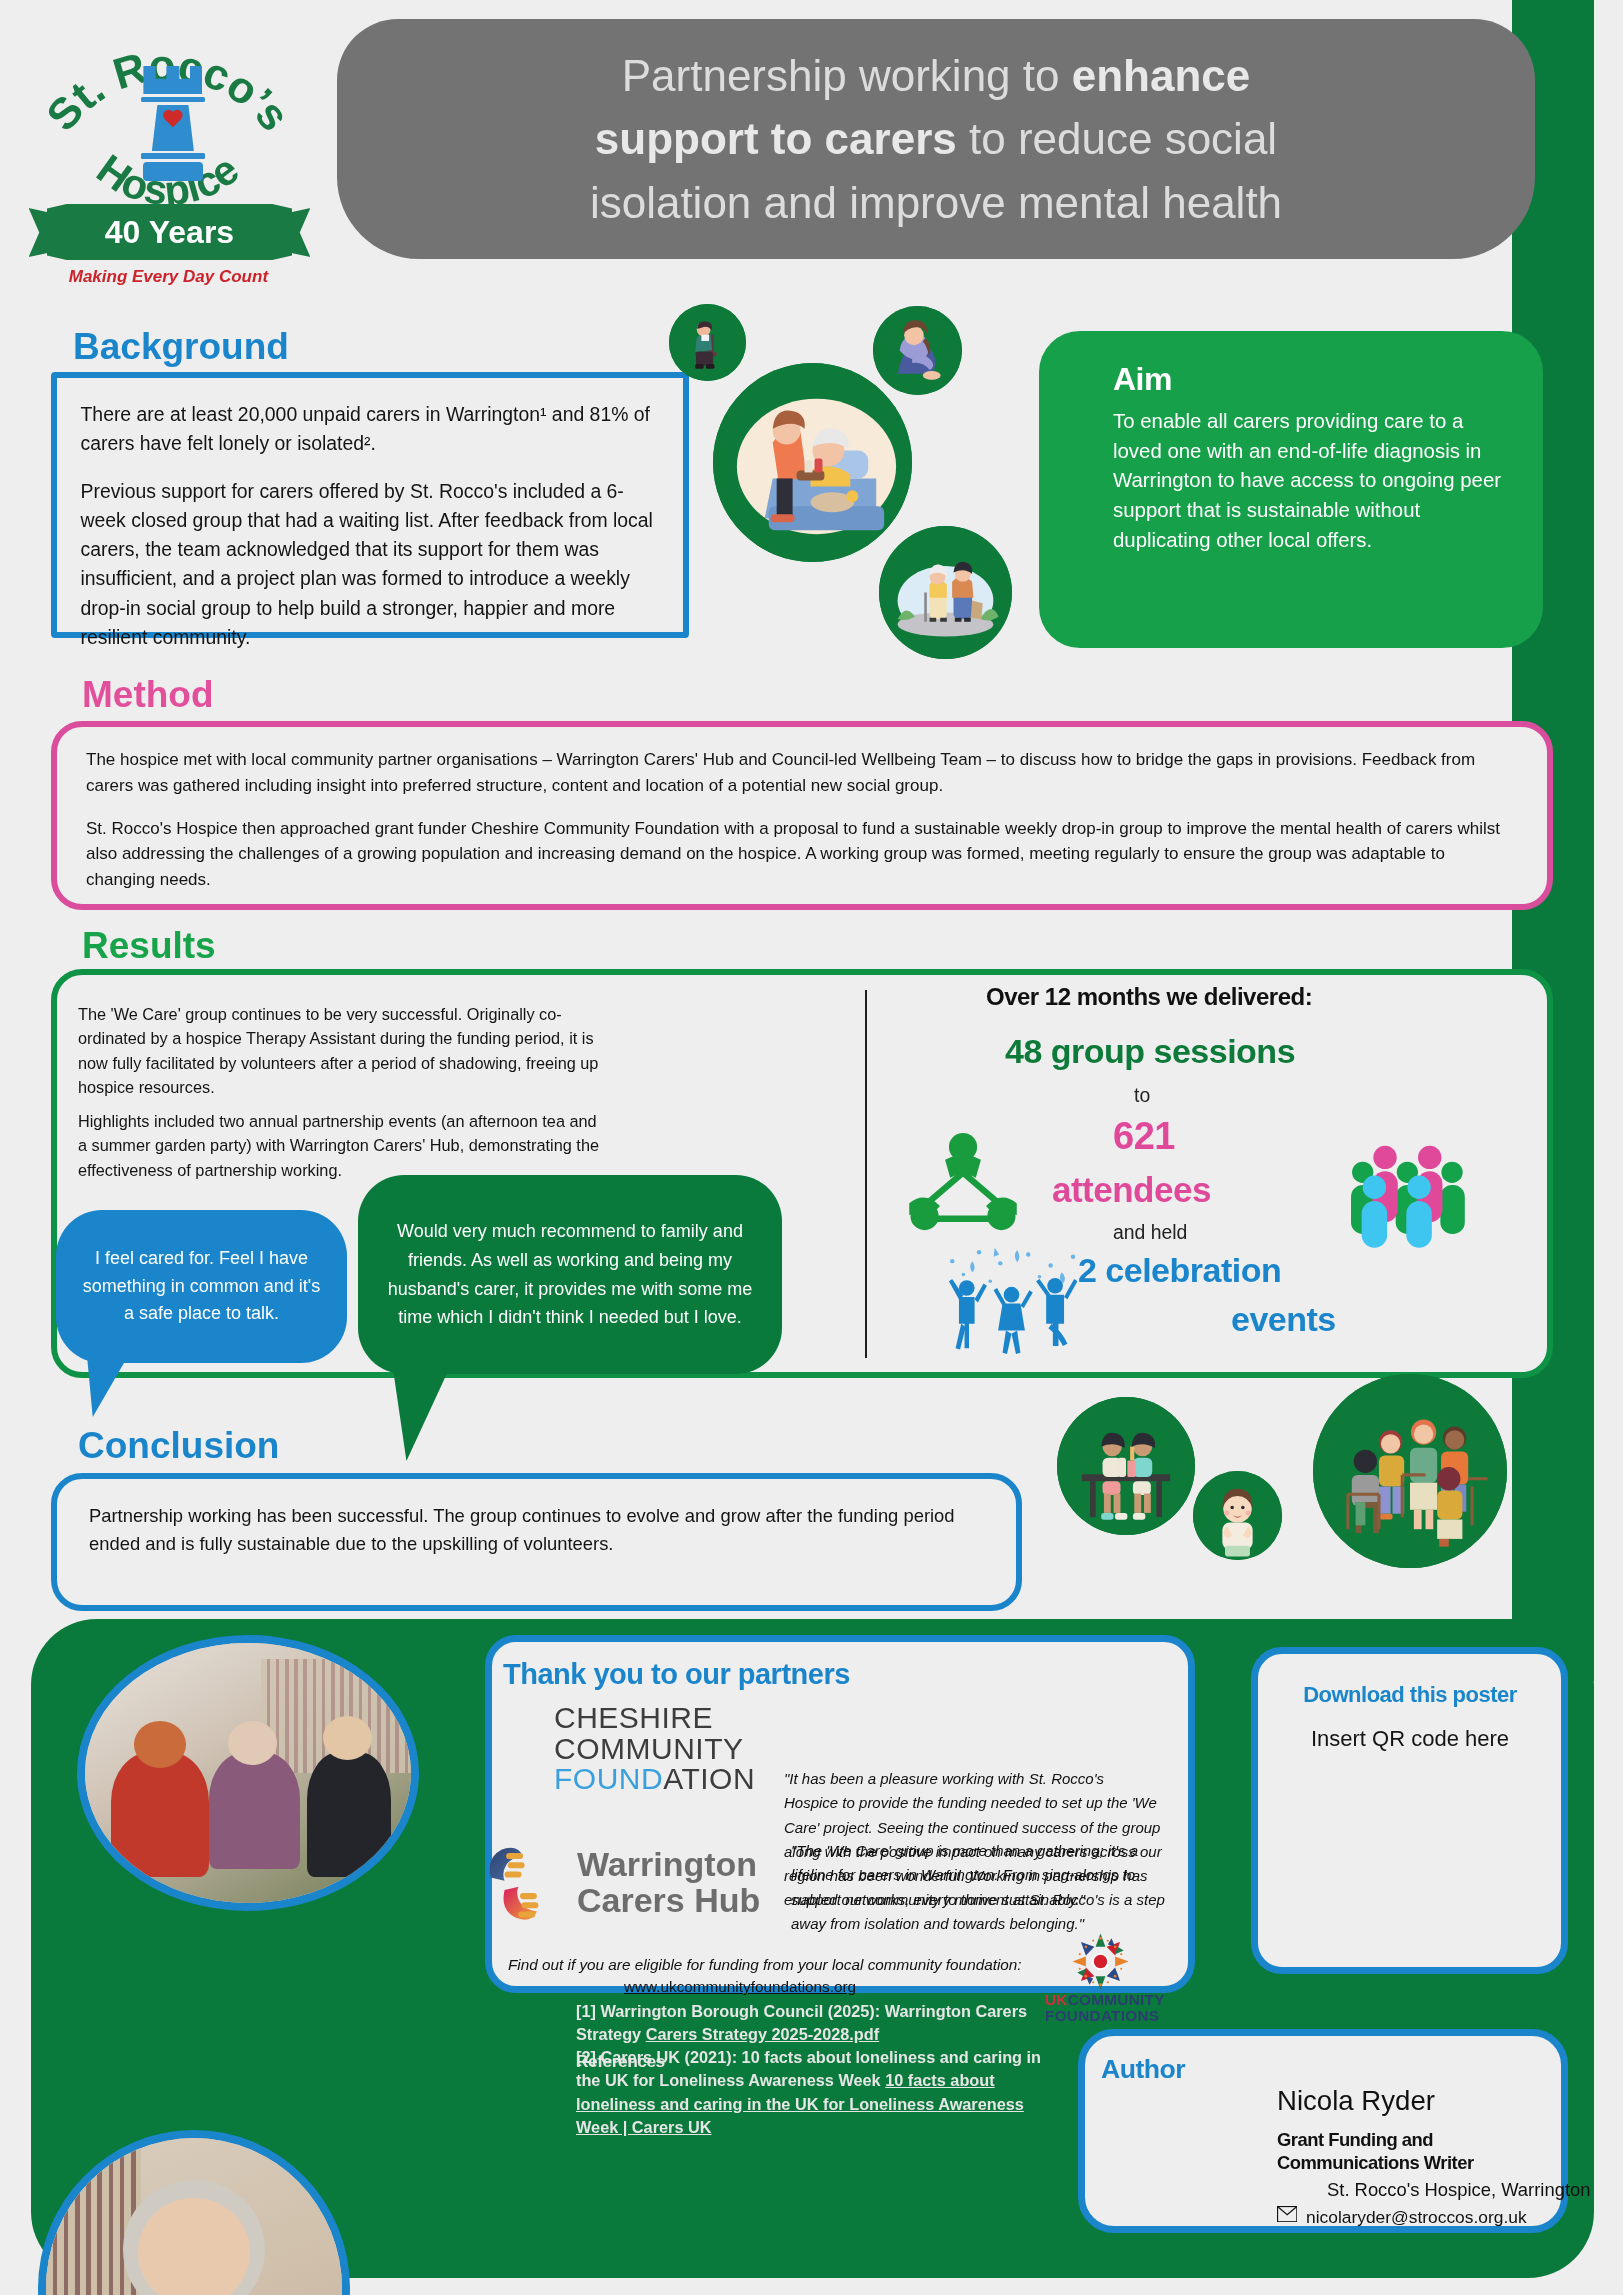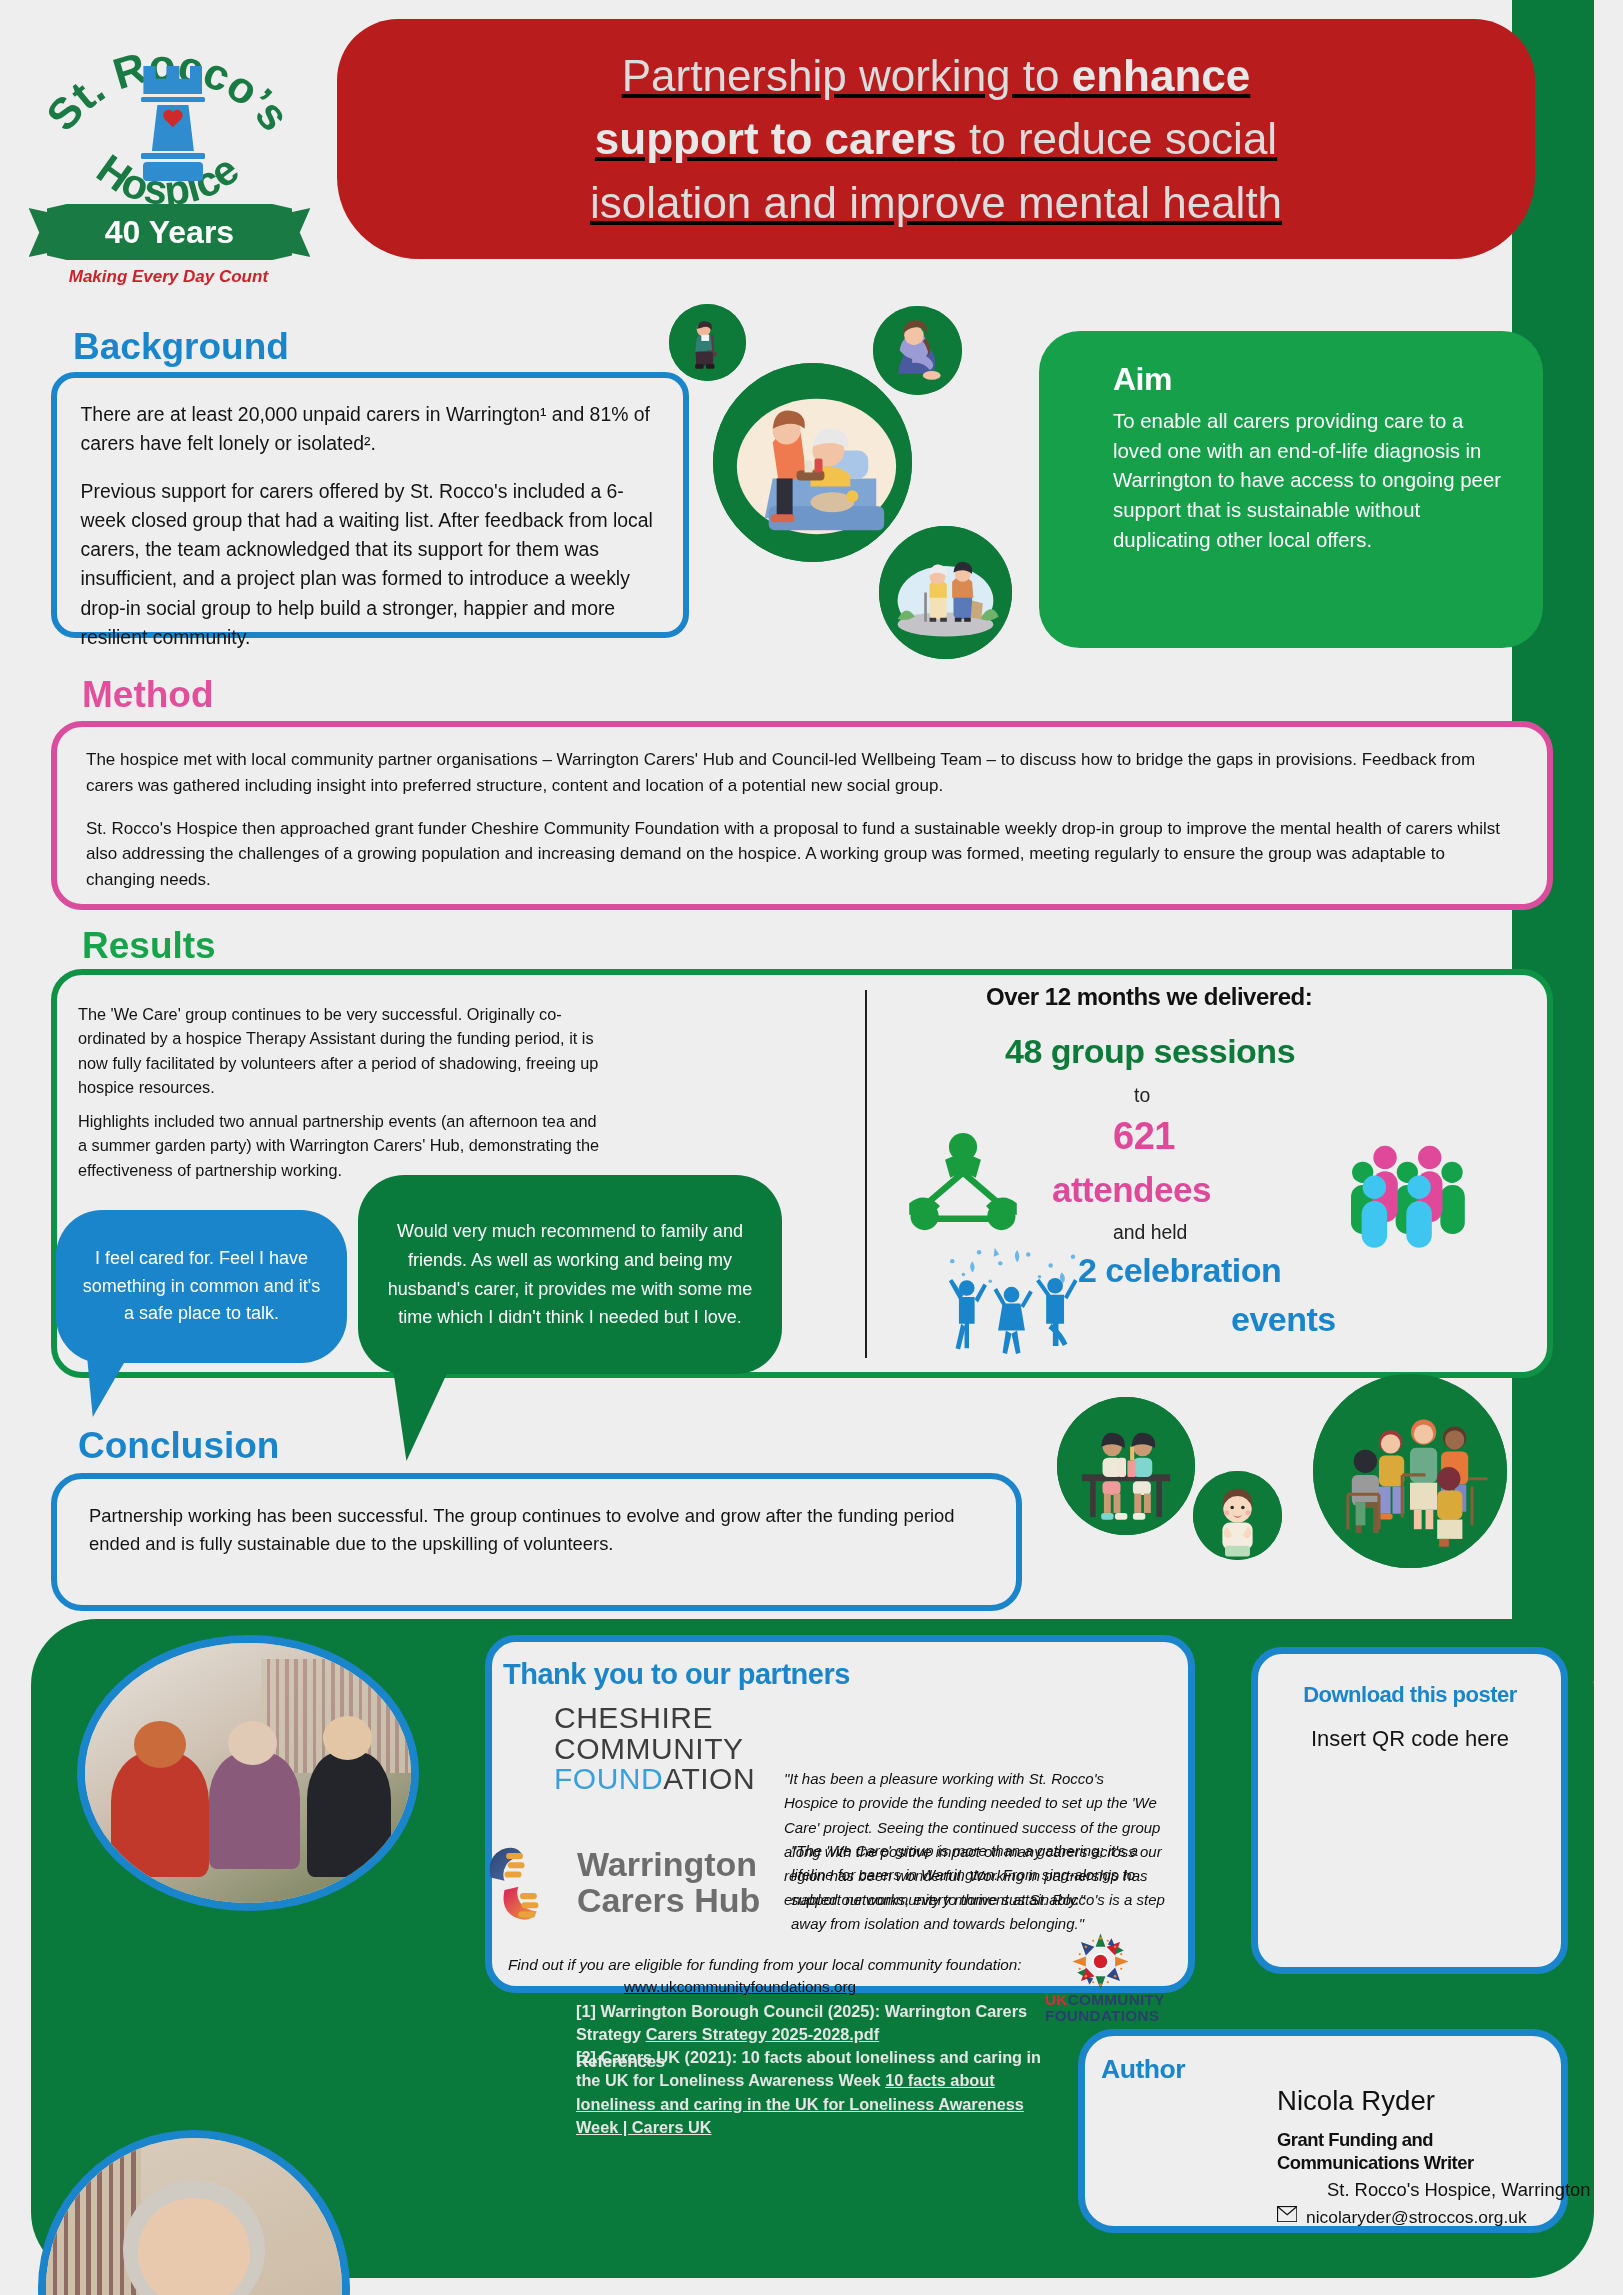--- a/index.html
+++ b/index.html
@@ -5,22 +5,22 @@
   html,body{margin:0;padding:0;background:#ececec;}
   body{font-family:"Liberation Sans",sans-serif;}
   #poster{position:relative;width:1624px;height:2295px;background:#eeeeee;overflow:hidden;}
 
   
   .abs{position:absolute;}
   .hdg{font-weight:bold;letter-spacing:-0.5px;}
   .rb{border-radius:31px;}
 
   
-  #green-title{left:337px;top:19.4px;width:1198px;height:240px;background:#b91c1c;
-      border-radius:61px 61px 82px 82px;display:flex;align-items:center;justify-content:center;text-decoration:underline;}
+  #green-title{left:337px;top:19.4px;width:1198px;height:240px;background:#737373;
+      border-radius:61px 61px 82px 82px;display:flex;align-items:center;justify-content:center;}
   #title-text{color:#dcdcdc;font-size:44px;line-height:1.45;text-align:center;width:1032px;}
   #title-text b{font-weight:bold;color:#e8e8e8;}
 
   
   #logo{left:20.4px;top:5.1px;width:296px;height:312px;}
   #rook{position:absolute;left:123px;top:61px;width:59px;}
   .rk-top{width:59px;height:28px;background:#2e8ccf;
      clip-path:polygon(0 0,21% 0,21% 45%,39% 45%,39% 0,61% 0,61% 45%,79% 45%,79% 0,100% 0,100% 100%,0 100%);}
   .rk-bar{width:64px;height:5.1px;background:#2e8ccf;margin-left:-2.6px;margin-top:2.6px;border-radius:1.5px;}
   .rk-body{width:42px;height:46px;background:#2e8ccf;margin:3.1px auto 0;
@@ -128,21 +128,21 @@
   <div id="green-title" class="abs">
     <div id="title-text">
       <span>Partnership working to </span><b>enhance</b><br>
       <b>support to carers</b><span> to reduce social</span><br>
       <span>isolation and improve mental health</span>
     </div>
   </div>
 
   <div class="abs sec-h blue" style="left:73px;top:326px;">Background</div>
 
-  <div class="abs ocard b-blue rb" style="left:51px;top:372px;width:638px;height:266px;border-width:6.6px;border-radius:24px;">
+  <div class="abs ocard b-blue rb" style="left:51px;top:372px;width:638px;height:266px;border-width:6.6px;border-radius:4px;">
     <div class="body-txt" style="font-size:19.4px;margin:21.5px 23.5px 0 23.5px;">There are at least 20,000 unpaid carers in Warrington¹ and 81% of carers have felt lonely or isolated².</div>
     <div class="body-txt" style="font-size:19.4px;margin:19.4px 23.5px 0 23.5px;">Previous support for carers offered by St. Rocco's included a 6-week closed group that had a waiting list. After feedback from local carers, the team acknowledged that its support for them was insufficient, and a project plan was formed to introduce a weekly drop-in social group to help build a stronger, happier and more resilient community.</div>
   </div>
 
   <div class="abs gcard" style="left:1039px;top:331px;width:460px;height:317px;border-radius:41px;">
     <div class="hdg" style="font-size:32px;margin:30px 0 0 30px;color:#fff;">Aim</div>
     <div style="font-size:20.4px;line-height:1.45;margin:9.2px 36px 0 30px;color:#fff;">To enable all carers providing care to a loved one with an end-of-life diagnosis in Warrington to have access to ongoing peer support that is sustainable without duplicating other local offers.</div>
   </div>
 
   <div class="abs bub" style="left:669px;top:304px;width:77px;height:77px;">

